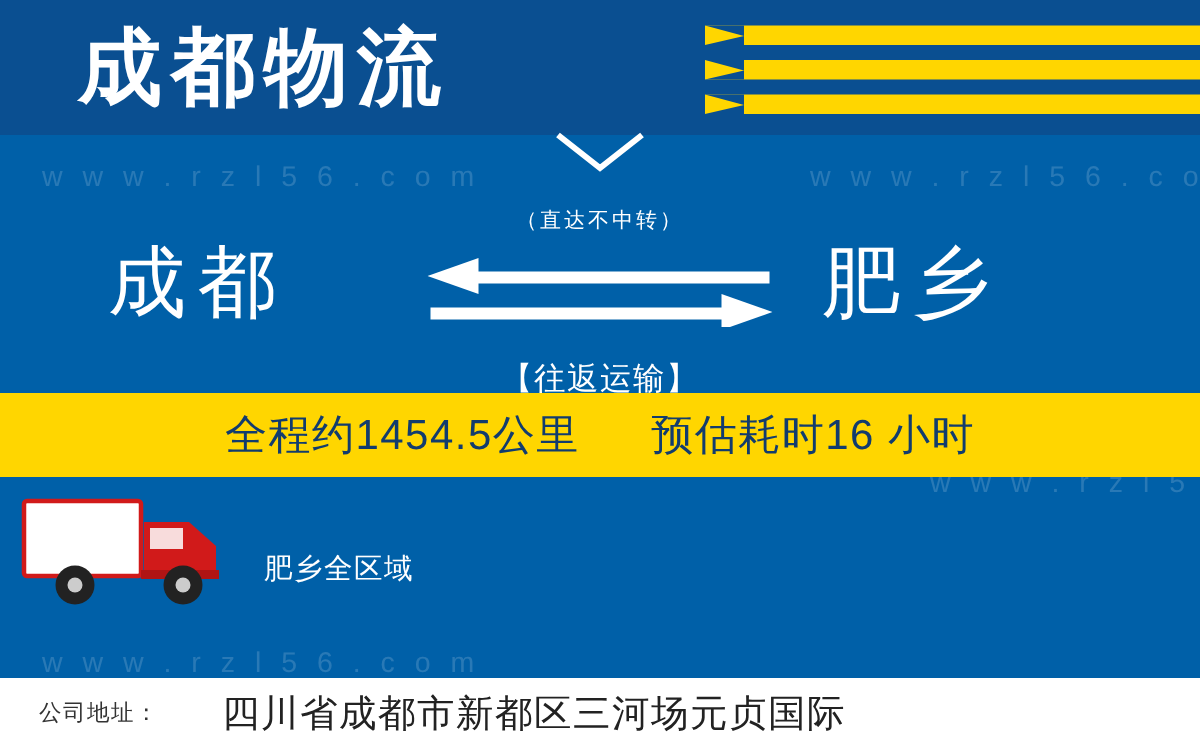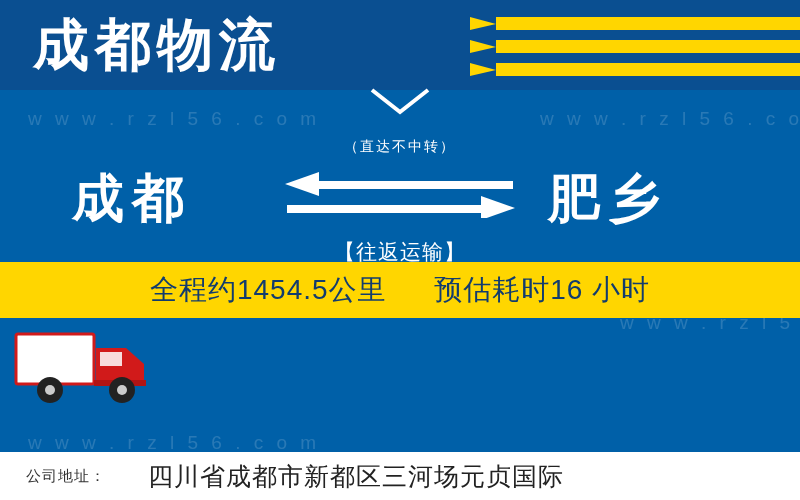--- a/index.html
+++ b/index.html
@@ -21,21 +21,21 @@
   .header-band {
     position: absolute;
     left: 0;
     top: 0;
     width: 800px;
     height: 90px;
     background: #0a4f91;
   }
   .title {
     position: absolute;
-    left: 33px;
+    left: 52px;
     top: 8px;
     font-size: 56px;
     font-weight: bold;
     color: #ffffff;
     letter-spacing: 6px;
     line-height: 74px;
     white-space: nowrap;
   }
   
   .stripes {
@@ -84,23 +84,23 @@
     text-align: center;
   }
   .wm-a { left: 28px;  top: 108px; }
   .wm-b { left: 540px; top: 108px; }
   .wm-c { left: 620px; top: 312px; }
   .wm-d { left: 28px;  top: 432px; }
 
   
   .city {
     position: absolute;
-    top: 164px;
+    top: 154px;
     font-size: 52px;
-    font-weight: bold;
+    font-weight: normal;
     color: #ffffff;
     letter-spacing: 8px;
     white-space: nowrap;
   }
   .city-from { left: 72px; }
   .city-to   { left: 548px; }
 
   .mid {
     position: absolute;
     left: 270px;
@@ -276,18 +276,19 @@
       <circle cx="36" cy="60" r="13" fill="#222222"></circle>
       <circle cx="36" cy="60" r="5" fill="#cccccc"></circle>
       <circle cx="108" cy="60" r="13" fill="#222222"></circle>
       <circle cx="108" cy="60" r="5" fill="#cccccc"></circle>
     </svg>
   </div>
   <div class="truck-label">
     <div>配 送</div>
     <div>区 域</div>
   </div>
+  <div class="area-text">肥乡全区域</div>
 
   <div class="footer-band"></div>
   <div class="footer-label">公司地址：</div>
   <div class="footer-addr">四川省成都市新都区三河场元贞国际</div>
 
 </div>
 
 </body></html>

